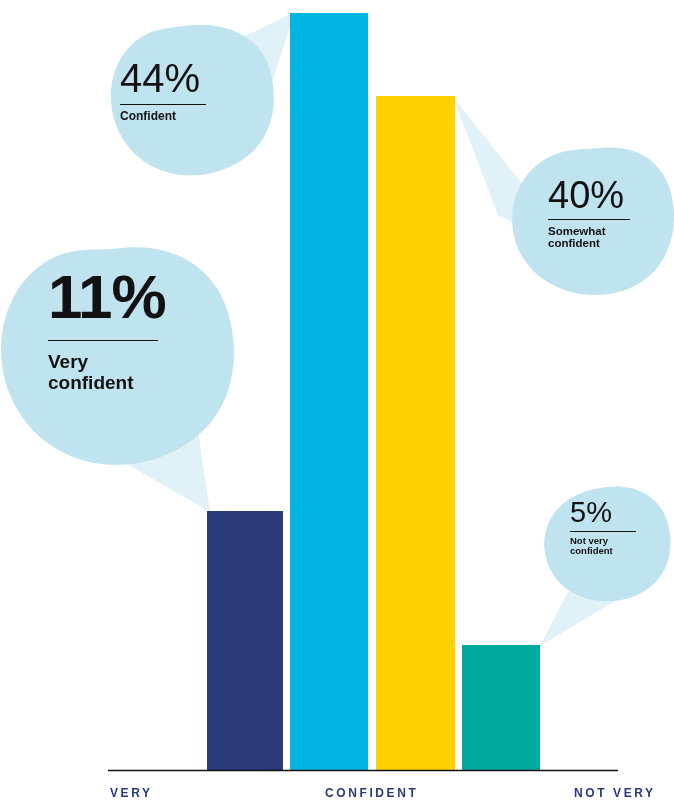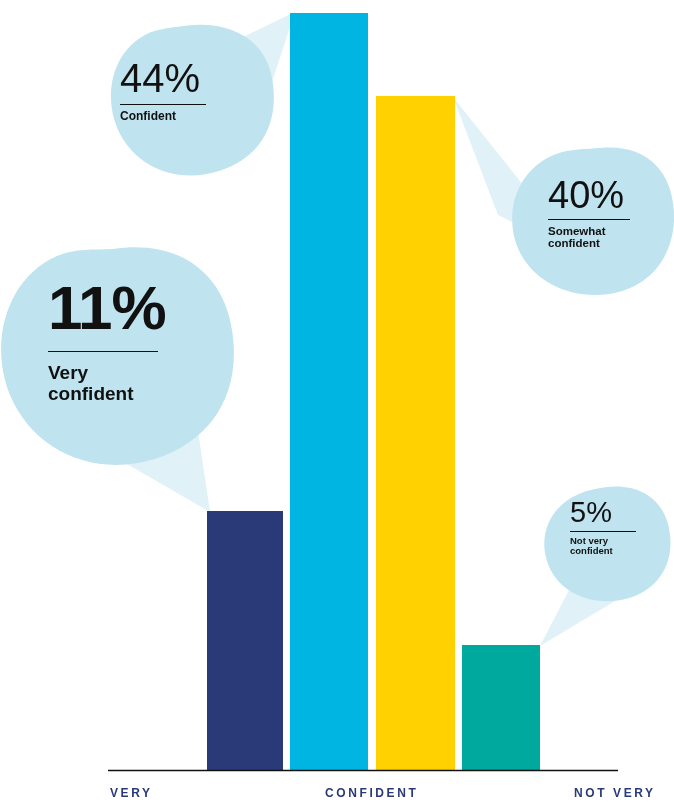--- a/index.html
+++ b/index.html
@@ -62,21 +62,21 @@
   #callout-confident .rule { width: 86px; margin-top: 6px; }
   #callout-confident .caption { font-size: 12px; margin-top: 5px; }
 
   
   #callout-somewhat { left: 548px; top: 176px; width: 130px; }
   #callout-somewhat .pct { font-size: 38px; font-weight: 300; }
   #callout-somewhat .rule { width: 82px; margin-top: 5px; }
   #callout-somewhat .caption { font-size: 11.5px; margin-top: 5px; }
 
   
-  #callout-very { left: 48px; top: 277px; width: 170px; }
+  #callout-very { left: 48px; top: 266px; width: 170px; }
   #callout-very .pct { font-size: 62px; font-weight: bold; letter-spacing: -1px; }
   #callout-very .rule { width: 110px; margin-top: 12px; }
   #callout-very .caption { font-size: 19px; margin-top: 11px; }
 
   
   #callout-notvery { left: 570px; top: 498px; width: 100px; }
   #callout-notvery .pct { font-size: 29px; font-weight: 300; }
   #callout-notvery .rule { width: 66px; margin-top: 4px; }
   #callout-notvery .caption { font-size: 9.5px; margin-top: 4px; }
 </style>

